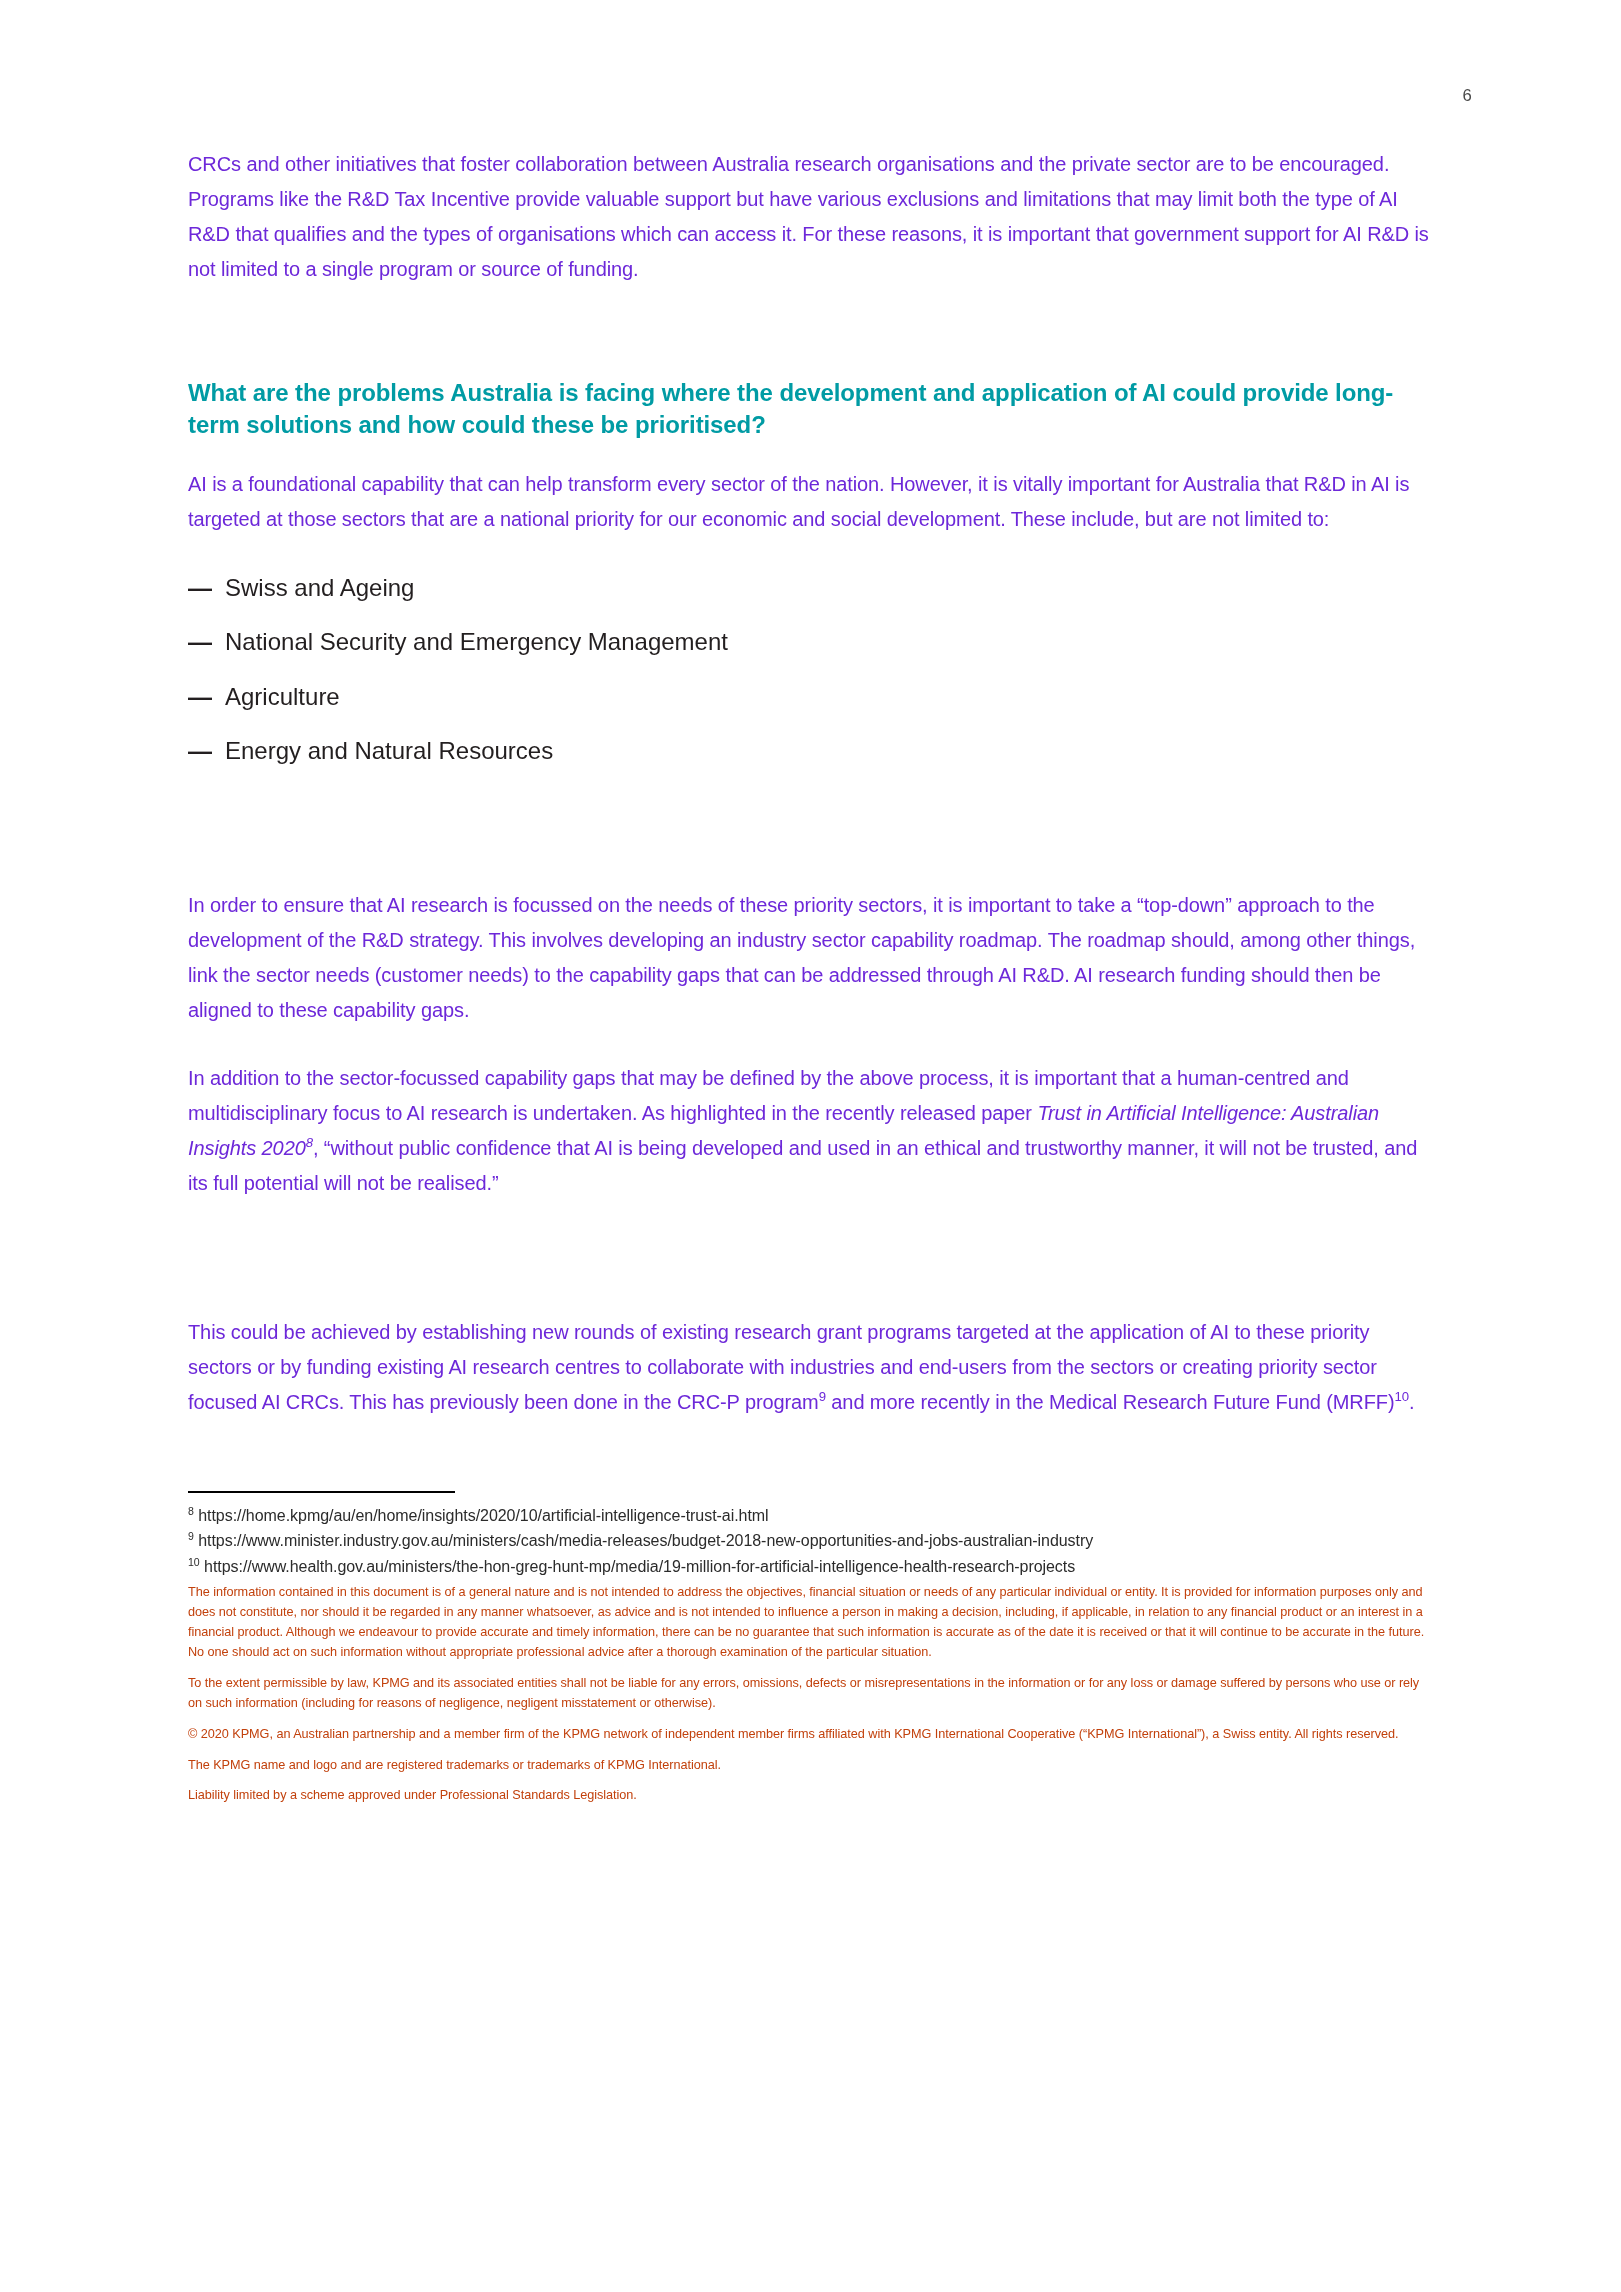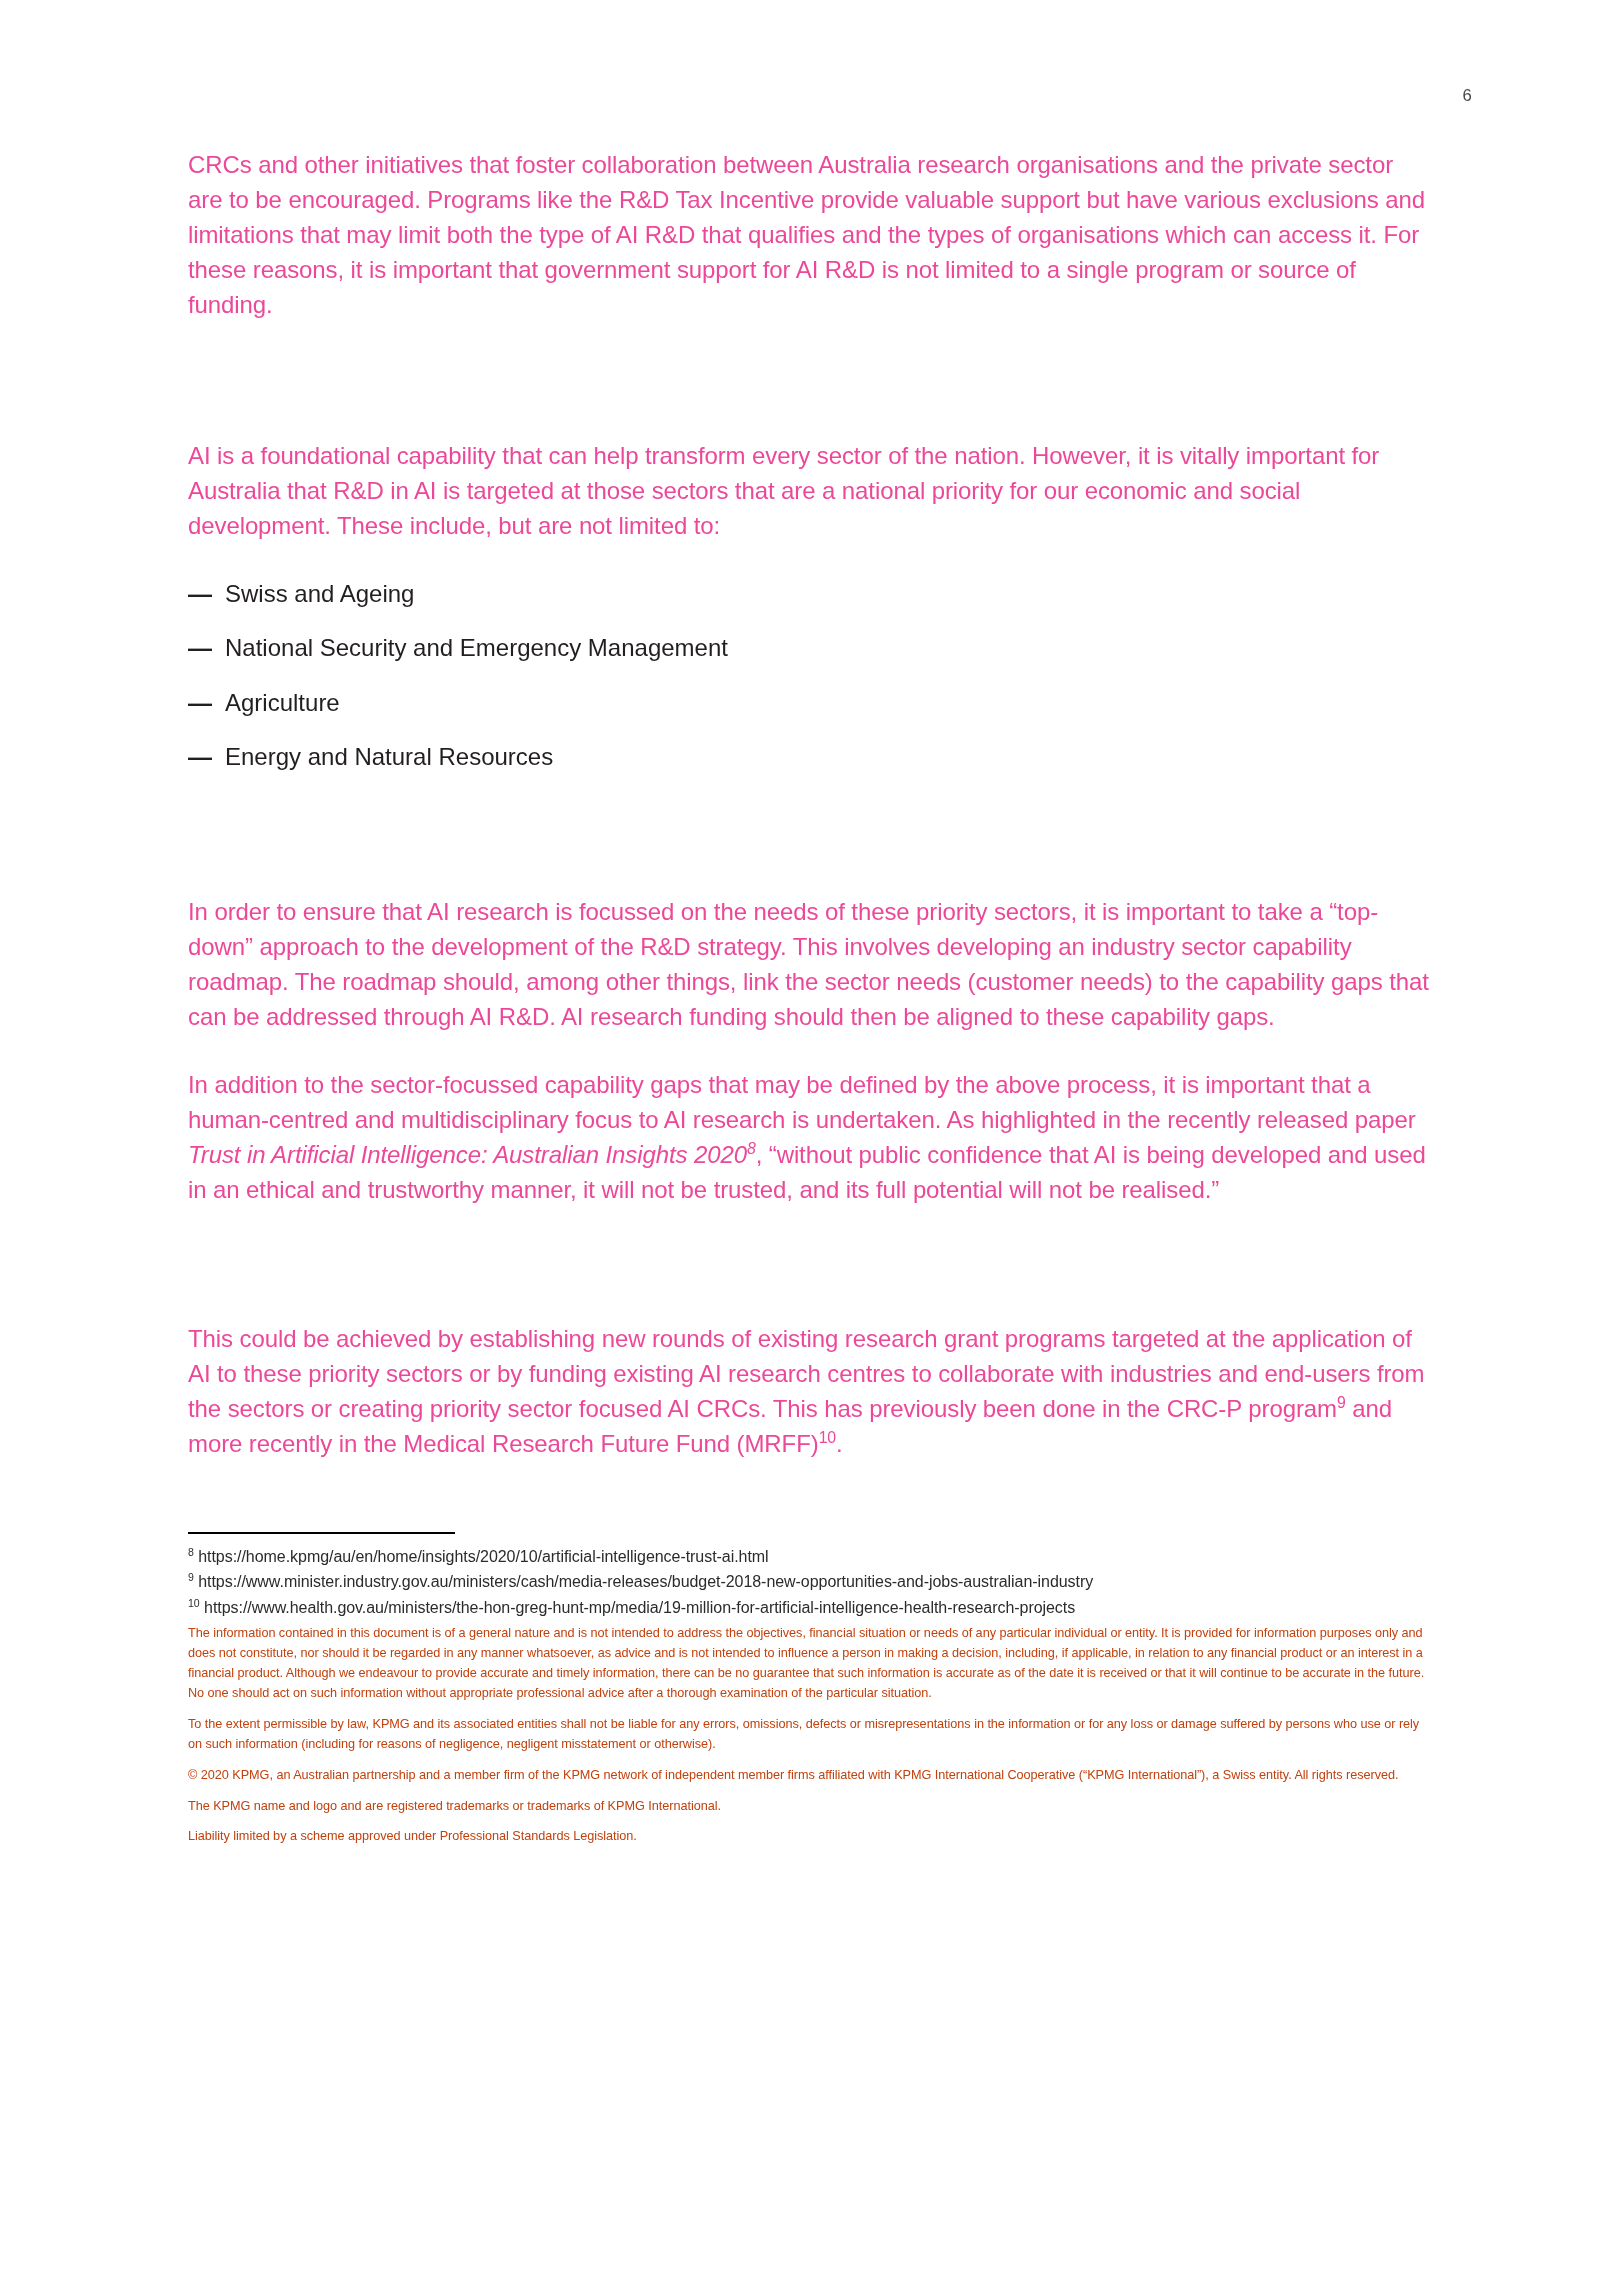--- a/index.html
+++ b/index.html
@@ -25,23 +25,23 @@
   }
   .page-number {
     position: absolute;
     right: 149px;
     top: 86px;
     font-size: 16.7px;
     color: #4a4a4a;
     letter-spacing: 0.2px;
   }
   .body-para {
-    font-size: 24px;
+    font-size: 20px;
     line-height: 35px;
-    color: #ec4899;
+    color: #6d28d9;
     margin: 0 0 0 0;
     letter-spacing: -0.1px;
   }
   .section-heading {
     color: #009ba4;
     font-size: 24px;
     line-height: 32px;
     font-weight: bold;
     letter-spacing: -0.1px;
   }
@@ -123,20 +123,21 @@
 <div class="page">
 
   <div class="page-number">6</div>
 
   <div class="content" style="top:147px;">
 
     <p class="body-para">CRCs and other initiatives that foster collaboration between Australia research organisations and the private sector are to be encouraged. Programs like the R&amp;D Tax Incentive provide valuable support but have various exclusions and limitations that may limit both the type of AI R&amp;D that qualifies and the types of organisations which can access it. For these reasons, it is important that government support for AI R&amp;D is not limited to a single program or source of funding.</p>
 
     <div class="sp-92"></div>
 
+    <div class="section-heading">What are the problems Australia is facing where the development and application of AI could provide long-term solutions and how could these be prioritised?</div>
 
     <div class="sp-26"></div>
 
     <p class="body-para">AI is a foundational capability that can help transform every sector of the nation. However, it is vitally important for Australia that R&amp;D in AI is targeted at those sectors that are a national priority for our economic and social development. These include, but are not limited to:</p>
 
     <div class="sp-34"></div>
 
     <ul class="bullets">
       <li class="bullet-row">
         <span class="bullet-dash">—</span>

